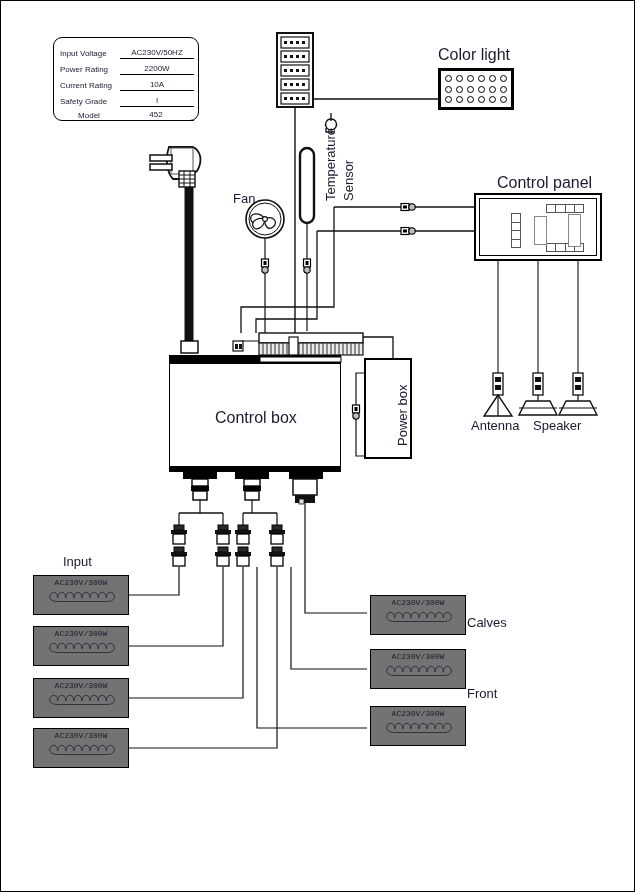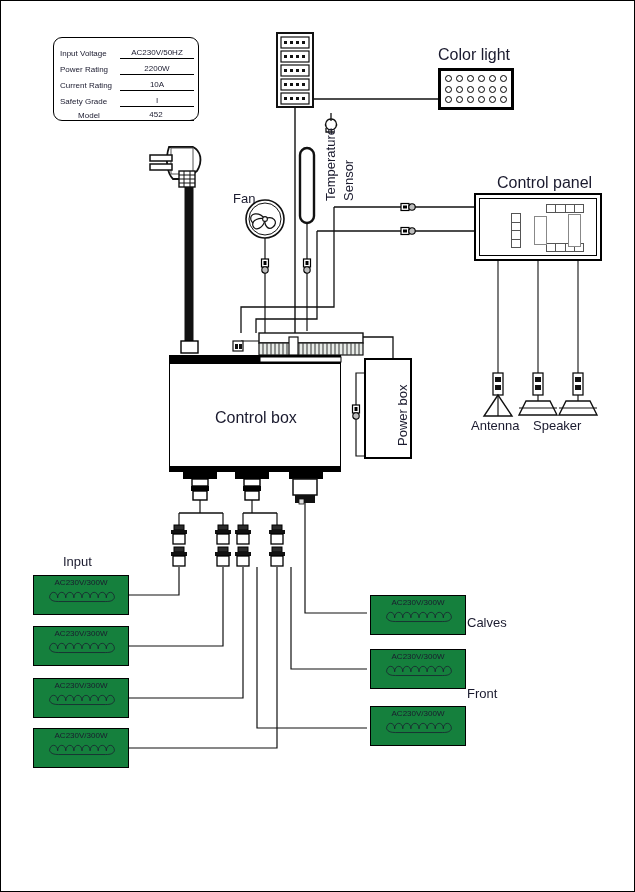--- a/index.html
+++ b/index.html
@@ -174,22 +174,23 @@
     border: 1.4px solid #000;
     background: #fff;
     box-sizing: border-box;
   }
   
   .pad {
     position: absolute;
     width: 96px;
     height: 40px;
     border: 1.3px solid #000;
-    background: #15803d;
-    box-sizing: border-box;
+    background: #737373;
+    box-sizing: border-box;
+    font-family: Liberation Mono, monospace;
   }
   .pad-label {
     position: absolute;
     left: 0;
     top: 2px;
     width: 100%;
     text-align: center;
     font-size: 8px;
     color: #1a1a2e;
   }

